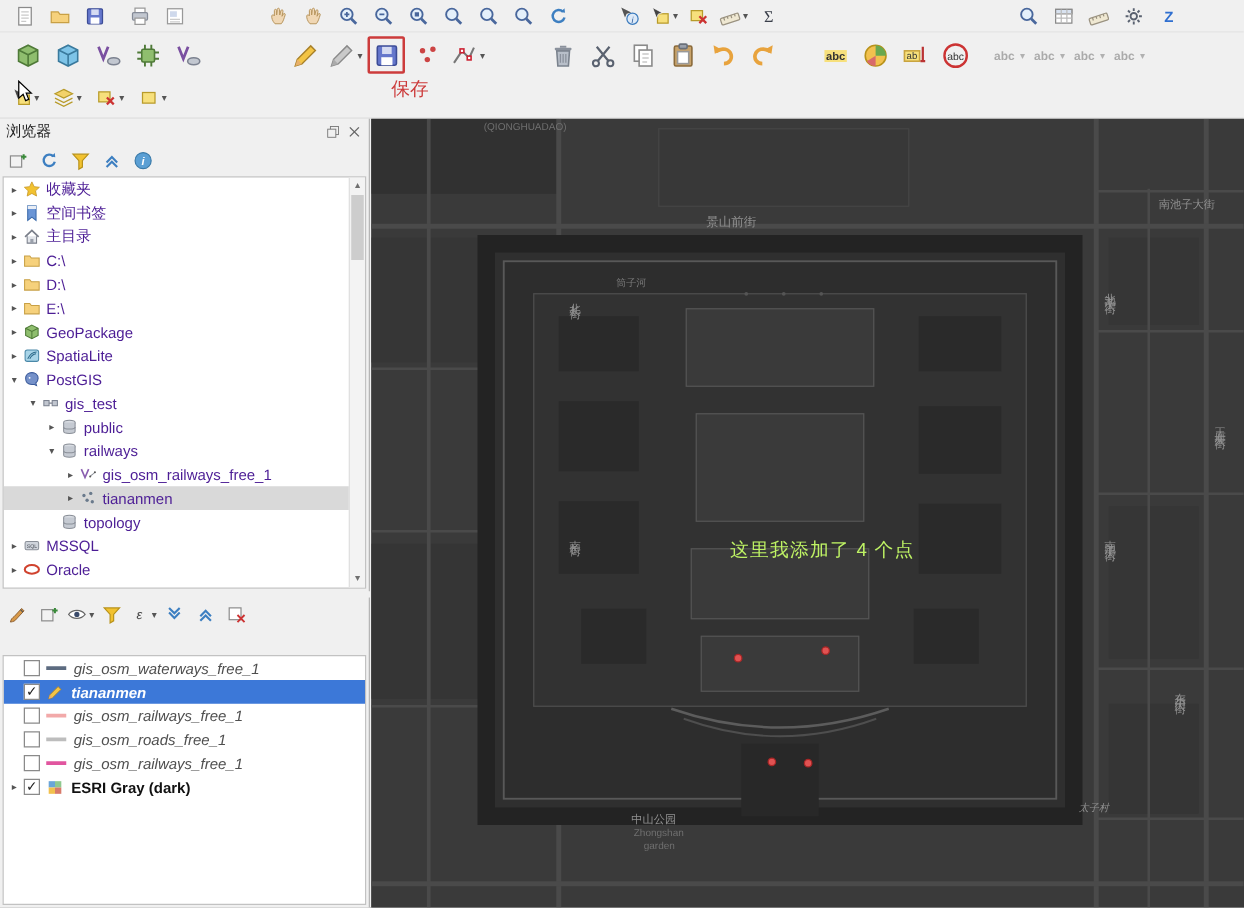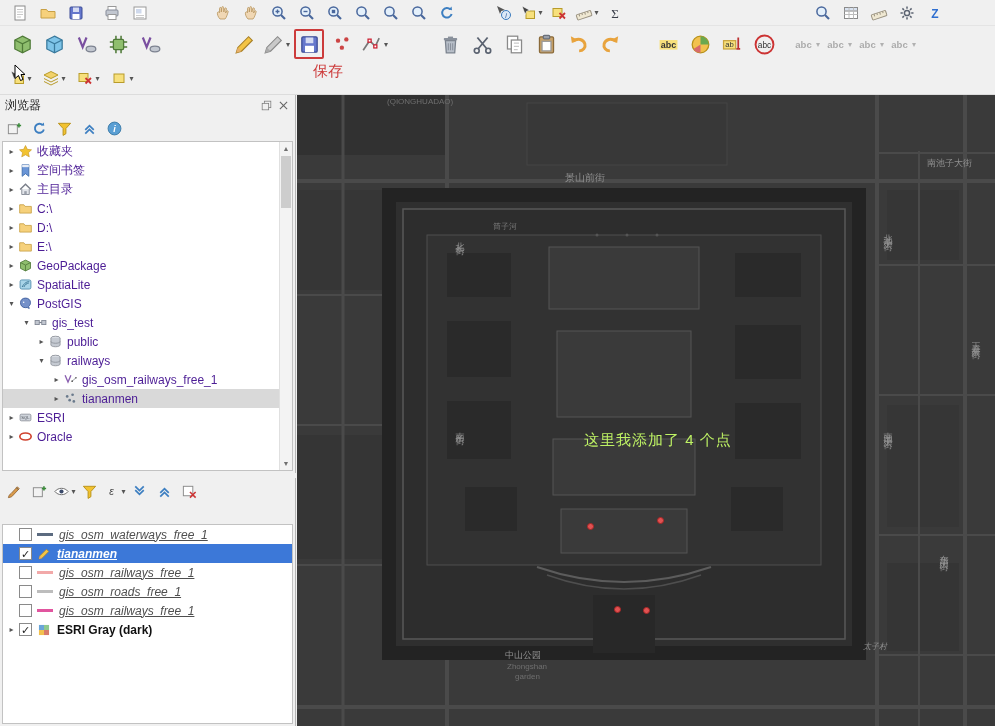--- a/index.html
+++ b/index.html
@@ -29,21 +29,21 @@
 .listbox{position:absolute;left:2px;right:2px;bottom:2px;top:46px;background:#fff;border:1px solid #c2c2c2;overflow:hidden}
 .trow{height:19px;display:flex;align-items:center;font-size:12px;white-space:nowrap}
 .trow.sel{background:#d9d9d9}
 .exp{width:11px;font-size:8px;color:#555;text-align:center;flex:none}
 .nicon{width:15px;height:15px;margin:0 4px 0 1px;flex:none;display:inline-block}
 .tlabel{color:#4c1d95}
 .lrow{height:19px;display:flex;align-items:center;font-size:12px;padding-left:3px}
 .lrow.sel{background:#3c78d8}
 .cb{width:13px;height:13px;border:1px solid #8a8a8a;background:#fff;margin:0 5px 0 2px;font-size:11px;line-height:12px;text-align:center;color:#222;flex:none}
 .lsym{margin-right:6px;flex:none}
-.lname{font-size:12px;font-style:italic;text-decoration:underline;color:#4f4f4f}
+.lname{font-size:12px;font-style:italic;color:#4f4f4f}
 .lrow.sel .lname{color:#fff;font-weight:bold}
 .lname.plain{font-style:normal;text-decoration:none;color:#111;font-weight:bold}
 .vscroll{position:absolute;top:0;right:0;bottom:0;width:13px;background:#f3f3f3;border-left:1px solid #e0e0e0}
 .sarrow{height:13px;font-size:7px;color:#707070;text-align:center;line-height:13px}
 .sarrow.down{position:absolute;bottom:0;left:0;right:0}
 .sthumb{position:absolute;top:14px;left:1px;right:1px;height:52px;background:#cdcdcd}
 #map{position:absolute;left:297px;top:95px;width:732px;height:631px;background:#3a3a3a;overflow:hidden}
 #map svg.base{position:absolute;left:0;top:0}
 .mlabel{position:absolute;color:#909090;white-space:nowrap;pointer-events:none;z-index:5}
 .mlabel.v{writing-mode:vertical-rl;letter-spacing:2px}
@@ -571,27 +571,36 @@
         <div class="trow sel" style="padding-left: 48px;">
           <span class="exp">▸</span>
           <span class="nicon"><svg viewBox="0 0 18 18" width="100%" height="100%">
               <circle cx="5" cy="6.5" r="1.6" fill="#6a7a8c"></circle>
               <circle cx="11.5" cy="4.5" r="1.6" fill="#6a7a8c"></circle>
               <circle cx="8" cy="11" r="1.6" fill="#6a7a8c"></circle>
               <circle cx="13" cy="12.5" r="1.6" fill="#6a7a8c"></circle>
             </svg></span>
           <span class="tlabel">tiananmen</span>
         </div>
+        <div class="trow" style="padding-left: 33px;">
+          <span class="exp"></span>
+          <span class="nicon"><svg viewBox="0 0 18 18" width="100%" height="100%">
+              <ellipse cx="9" cy="4.8" rx="5.5" ry="2.1" fill="#d8dce2" stroke="#8a8f98"></ellipse>
+              <path d="M3.5 4.8v8.4c0 1.2 2.5 2.1 5.5 2.1s5.5-.9 5.5-2.1V4.8" fill="#c5cad2" stroke="#8a8f98"></path>
+              <path d="M3.5 9c0 1.2 2.5 2.1 5.5 2.1S14.5 10.2 14.5 9" fill="none" stroke="#8a8f98"></path>
+            </svg></span>
+          <span class="tlabel">topology</span>
+        </div>
         <div class="trow" style="padding-left: 3px;">
           <span class="exp">▸</span>
           <span class="nicon"><svg viewBox="0 0 18 18" width="100%" height="100%">
               <rect x="2.5" y="5" width="13" height="8" rx="1.5" fill="#cfd4db" stroke="#8a8f98"></rect>
               <text x="9" y="11.2" font-size="5" text-anchor="middle" fill="#4a4f58">SQL</text>
             </svg></span>
-          <span class="tlabel">ESRI</span>
+          <span class="tlabel">MSSQL</span>
         </div>
         <div class="trow" style="padding-left: 3px;">
           <span class="exp">▸</span>
           <span class="nicon"><svg viewBox="0 0 18 18" width="100%" height="100%">
               <ellipse cx="9" cy="9" rx="6.8" ry="4.2" fill="none" stroke="#d0432f" stroke-width="2"></ellipse>
             </svg></span>
           <span class="tlabel">Oracle</span>
         </div>
       </div>
     <div class="vscroll">

